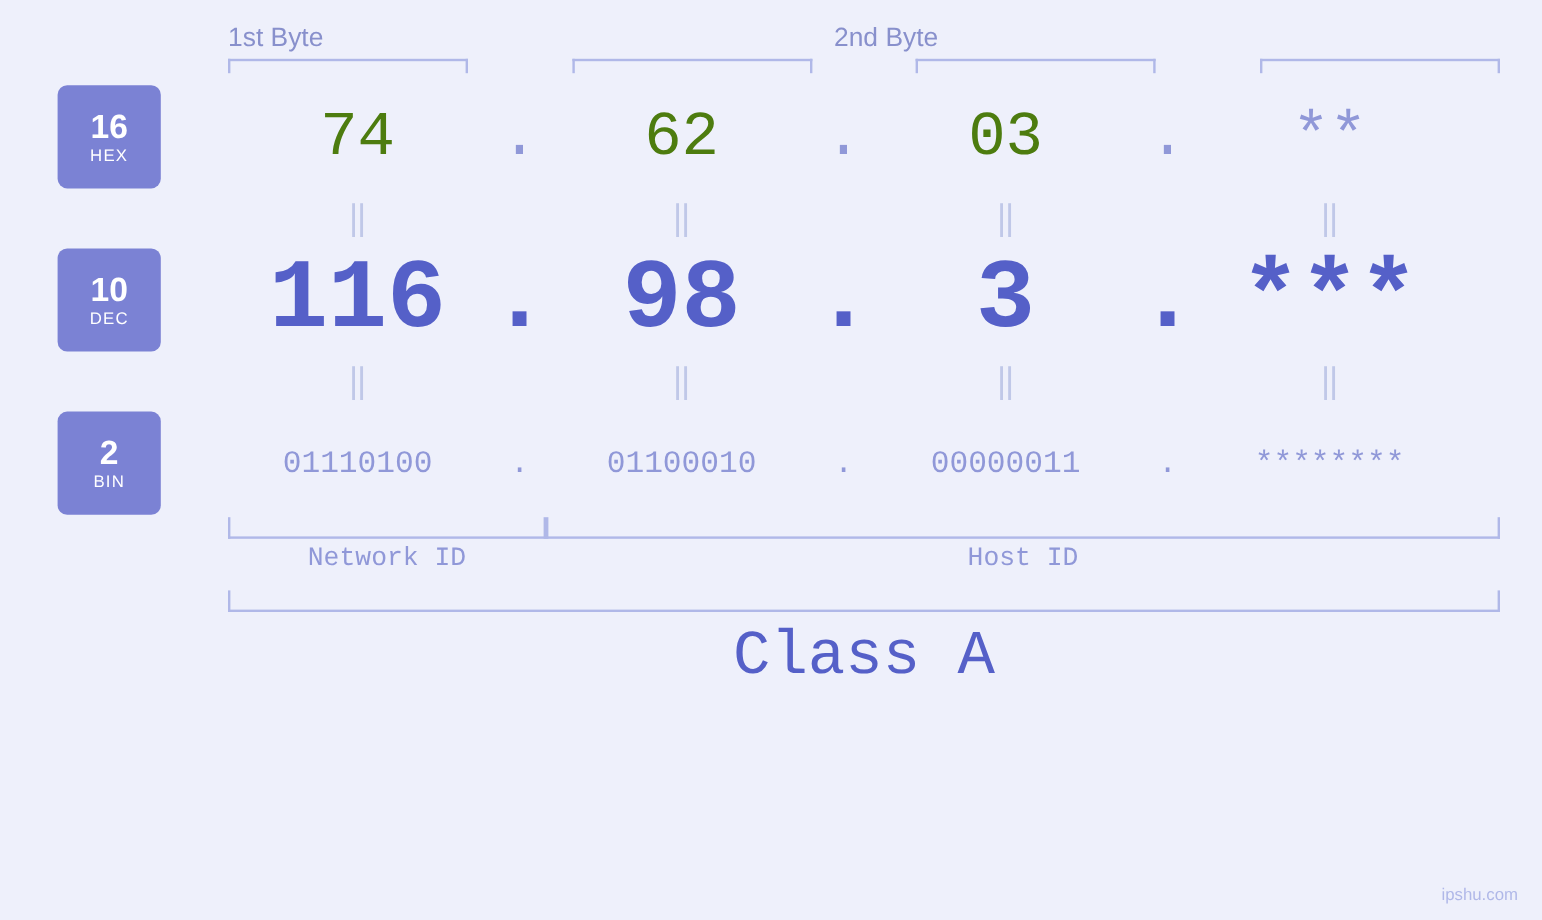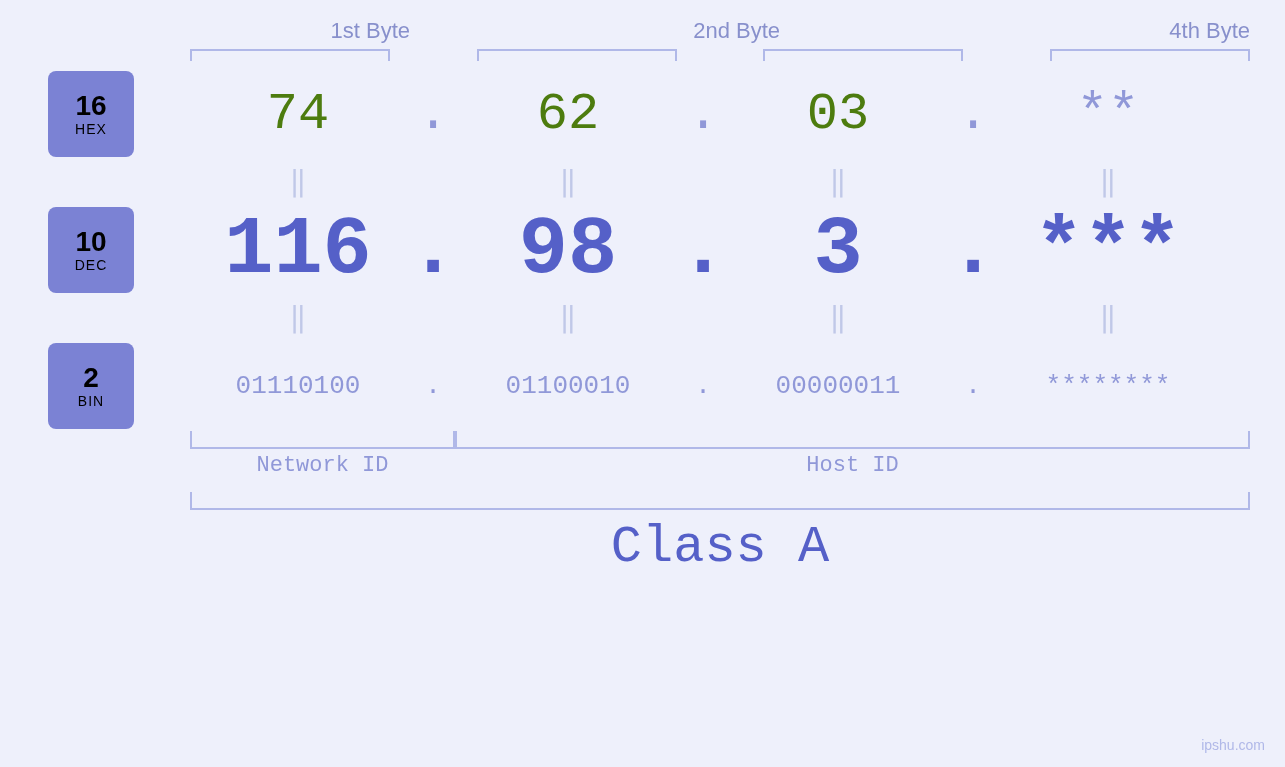--- a/index.html
+++ b/index.html
@@ -19,42 +19,42 @@
       position: relative;
       display: flex;
       flex-direction: column;
       align-items: center;
     }
 
     .byte-header {
       color: #8890cc;
       font-size: 22px;
       font-family: Arial, sans-serif;
-      text-align: right;
+      text-align: left;
       width: 220px;
     }
 
     .bracket-line {
       width: 200px;
       height: 12px;
       border-top: 2px solid #b0b8e8;
       border-left: 2px solid #b0b8e8;
       border-right: 2px solid #b0b8e8;
     }
 
     .badge {
       width: 86px;
       height: 86px;
       background-color: #7b82d4;
       border-radius: 8px;
       display: flex;
       flex-direction: column;
       align-items: center;
       justify-content: center;
-      color: #000000;
+      color: #ffffff;
     }
 
     .badge-num {
       font-size: 28px;
       font-weight: bold;
       font-family: Arial, sans-serif;
       line-height: 1.1;
     }
 
     .badge-label {
@@ -196,21 +196,20 @@
 <body>
 
 <div class="container">
 
   <div style="display:flex; width:1060px; margin-left:155px; margin-top:18px; justify-content:space-between;">
     <div class="byte-header" style="width:220px;">1st Byte</div>
     <div style="width:50px;"></div>
     <div class="byte-header" style="width:220px;">2nd Byte</div>
     <div style="width:50px;"></div>
     <div style="width:50px;"></div>
-    <div class="byte-header" style="width:220px;">4th Byte</div>
   </div>
 
   <div style="display:flex; width:1060px; margin-left:155px; margin-top:5px; justify-content:space-between;">
     <div class="bracket-line" style="width:200px;"></div>
     <div style="width:70px;"></div>
     <div class="bracket-line" style="width:200px;"></div>
     <div style="width:70px;"></div>
     <div class="bracket-line" style="width:200px;"></div>
     <div style="width:70px;"></div>
     <div class="bracket-line" style="width:200px;"></div>

